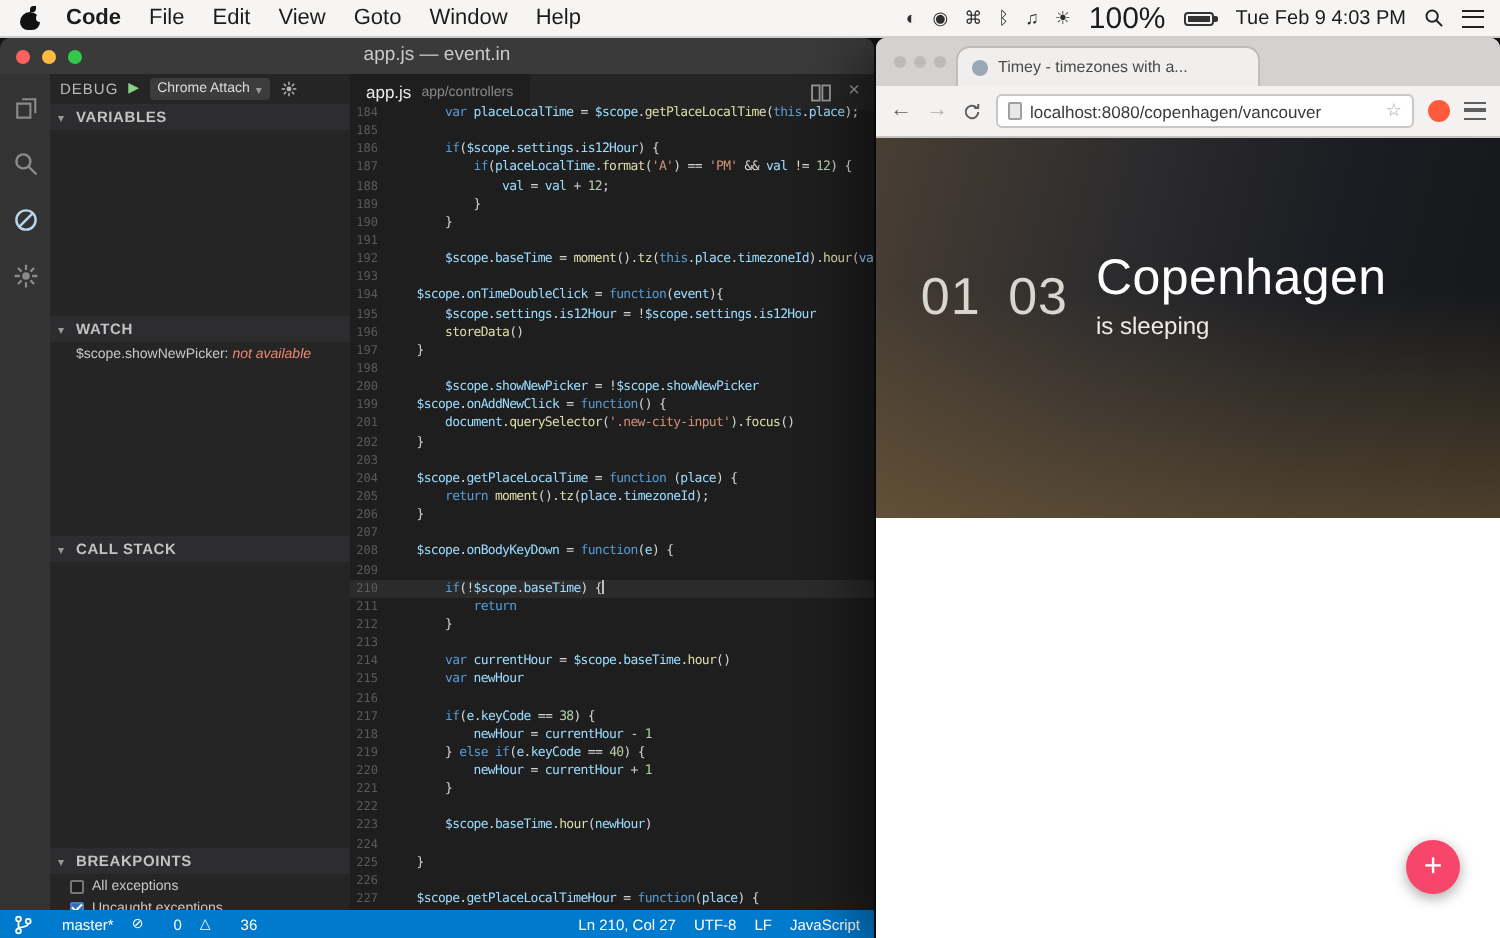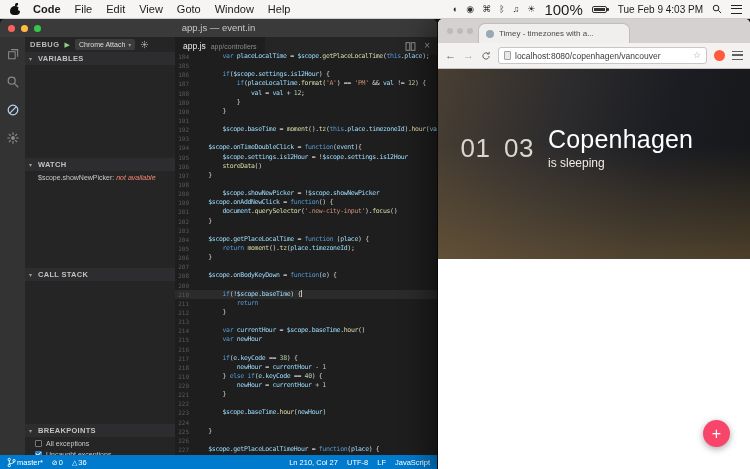--- a/index.html
+++ b/index.html
@@ -35,21 +35,21 @@
   .tl.yellow{left:21px;background:#fdbc40}
   .tl.green{left:34px;background:#34c749}
   .vs-title{position:absolute;left:60px;right:60px;top:0;height:18px;line-height:18px;text-align:center;font-size:9.5px;color:#c9c9c9;white-space:nowrap;overflow:hidden}
 
   .vs-activitybar{position:absolute;left:0;top:18px;width:25px;bottom:14px;background:#333333;display:flex;flex-direction:column;align-items:center;padding-top:9px;gap:12px}
   .ab-icon{width:16px;height:16px;display:flex;align-items:center;justify-content:center;color:#8a8a8a}
   .ab-icon.active{color:#b9d4ee}
 
   .vs-sidebar{position:absolute;left:25px;top:18px;width:150px;bottom:14px;background:#252526;overflow:hidden;color:#ccc}
   .dbg-bar{height:15px;display:flex;align-items:center;padding:0 5px;gap:5px}
-  .dbg-title{font-size:7.5px;font-weight:bold;color:#bbb;letter-spacing:.5px}
+  .dbg-title{font-size:7.5px;font-weight:normal;color:#bbb;letter-spacing:.5px}
   .dbg-play{color:#89d185;font-size:7px;line-height:1}
   .dbg-config{background:#3c3c3c;border-radius:2px;height:11px;display:flex;align-items:center;padding:0 4px;gap:3px;font-size:7px;color:#ddd;white-space:nowrap}
   .chev{font-size:6px;color:#9a9a9a}
   .dbg-gear{display:flex;color:#b5b5b5}
   .sec{position:absolute;left:0;right:0;height:13px;background:#2d2d30;display:flex;align-items:center;padding-left:13px;font-size:7.5px;font-weight:bold;color:#c2c2c2;letter-spacing:.3px}
   .sec-chev{position:absolute;left:4px;font-size:6px;color:#9a9a9a;font-weight:normal}
   .sec-vars{top:15px}.sec-watch{top:121px}.sec-stack{top:231px}.sec-bp{top:387px}
   .watch-item{position:absolute;top:137px;left:13px;right:2px;font-size:7px;white-space:nowrap;overflow:hidden}
   .w-name{color:#c8c8c8}
   .w-val{color:#f48771;font-style:italic}
@@ -69,21 +69,21 @@
   .code-area{position:absolute;top:18px;left:0;right:0;bottom:0;overflow:hidden;font-family:"DejaVu Sans Mono",monospace;font-size:6.5px;margin-top:-3px}
   .cl{display:flex;height:9.15px;line-height:9.15px;white-space:pre}
   .cl.cur{background:rgba(255,255,255,.06)}
   .ln{flex:0 0 19px;text-align:right;padding-right:5px;color:#5a5a5a;font-size:6px}
   .lt{letter-spacing:-0.35px}
   .c-k{color:#569cd6}.c-d{color:#9cdcfe}.c-f{color:#dcdcaa}.c-s{color:#ce9178}.c-n{color:#b5cea8}.c-w{color:#d4d4d4}
   .cur .lt::after{content:"";display:inline-block;width:1px;height:7px;background:#c0c0c0;vertical-align:-1px}
 
   .vs-statusbar{position:absolute;left:0;right:0;bottom:0;height:14px;background:#007acc;color:#fff;display:flex;align-items:center;justify-content:space-between;padding:0 7px;font-size:7.5px}
   .sb-left,.sb-right{display:flex;align-items:center;gap:9px}
-  .sb-item{display:flex;align-items:center;gap:1px;white-space:nowrap}
+  .sb-item{display:flex;align-items:center;gap:15px;white-space:nowrap}
   .sb-ico{font-size:7px;line-height:1}
 
   
   .browser{position:absolute;left:438px;top:19px;width:312px;height:450px;border-radius:5px 5px 0 0;box-shadow:-10px 4px 28px rgba(0,0,0,.45);background:#fff;z-index:20}
   .tabstrip{position:absolute;top:0;left:0;right:0;height:24px;background:#d4d1d0;border-radius:5px 5px 0 0}
   .btl{position:absolute;top:9px;width:6px;height:6px;border-radius:50%;background:#bdbbba}
   .btl.b1{left:9px}.btl.b2{left:19px}.btl.b3{left:29px}
   .btab{position:absolute;left:40px;bottom:0;height:20px;width:152px;background:#f1efee;border:1px solid #bfbdbb;border-bottom:none;border-radius:7px 7px 0 0;display:flex;align-items:center;gap:5px;padding:0 7px}
   .favicon{width:8px;height:8px;border-radius:50%;background:#9aa7b5;flex:0 0 8px}
   .btab-title{font-size:8px;color:#4a4a4a;white-space:nowrap;overflow:hidden}

